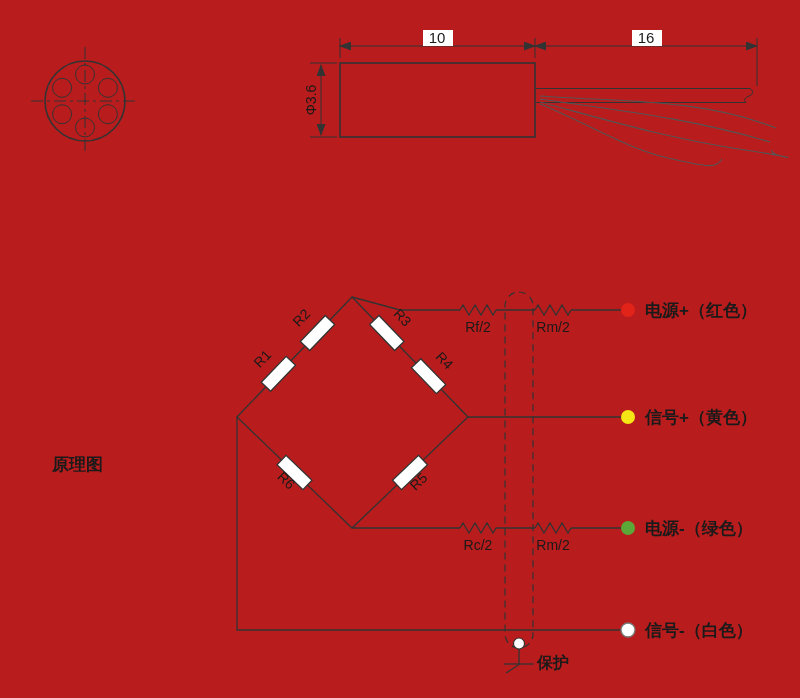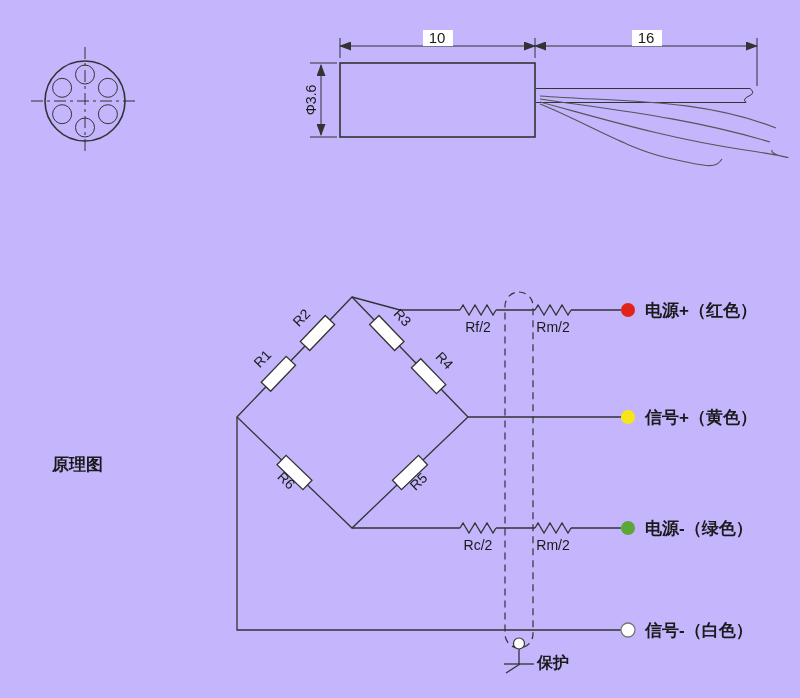--- a/index.html
+++ b/index.html
@@ -1,17 +1,17 @@
 <!DOCTYPE html>
 <html><head>
 <meta charset="utf-8">
 <style>
   html,body{margin:0;padding:0;background:#ffffff;}
   .canvas{
-    width:800px;height:698px;position:relative;background:#c4b5fd;
+    width:800px;height:698px;position:relative;background:#b91c1c;
     font-family:"Liberation Sans", sans-serif;overflow:hidden;
   }
   svg{position:absolute;left:0;top:0;}
   svg text{fill:#1a1a1a;font-family:"Liberation Sans", sans-serif;}
   .dim-text{font-size:15px;}
   .dia-text{font-size:14px;}
   .r-label{font-size:14px;}
   .wire-r-label{font-size:14px;}
   .term{font-size:17px;font-weight:600;}
   .shield-label{font-size:16px;font-weight:600;}

